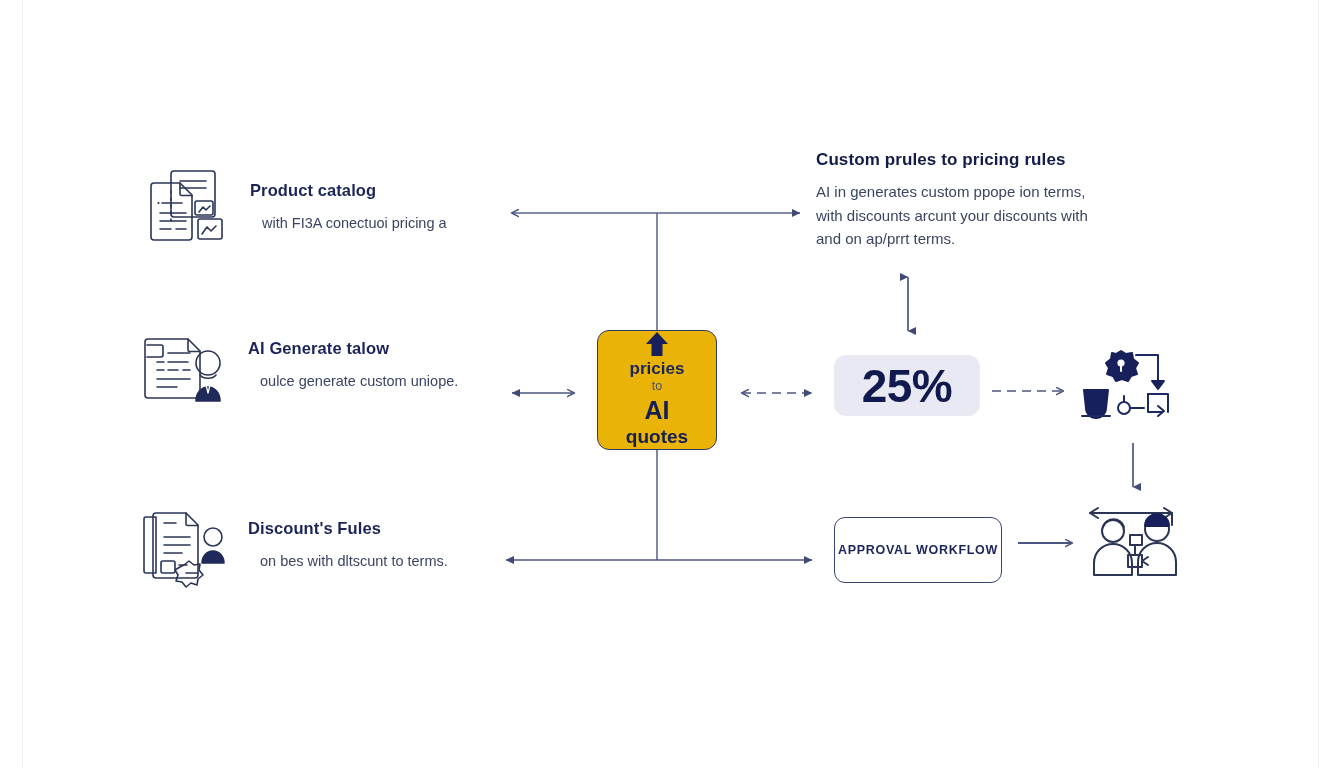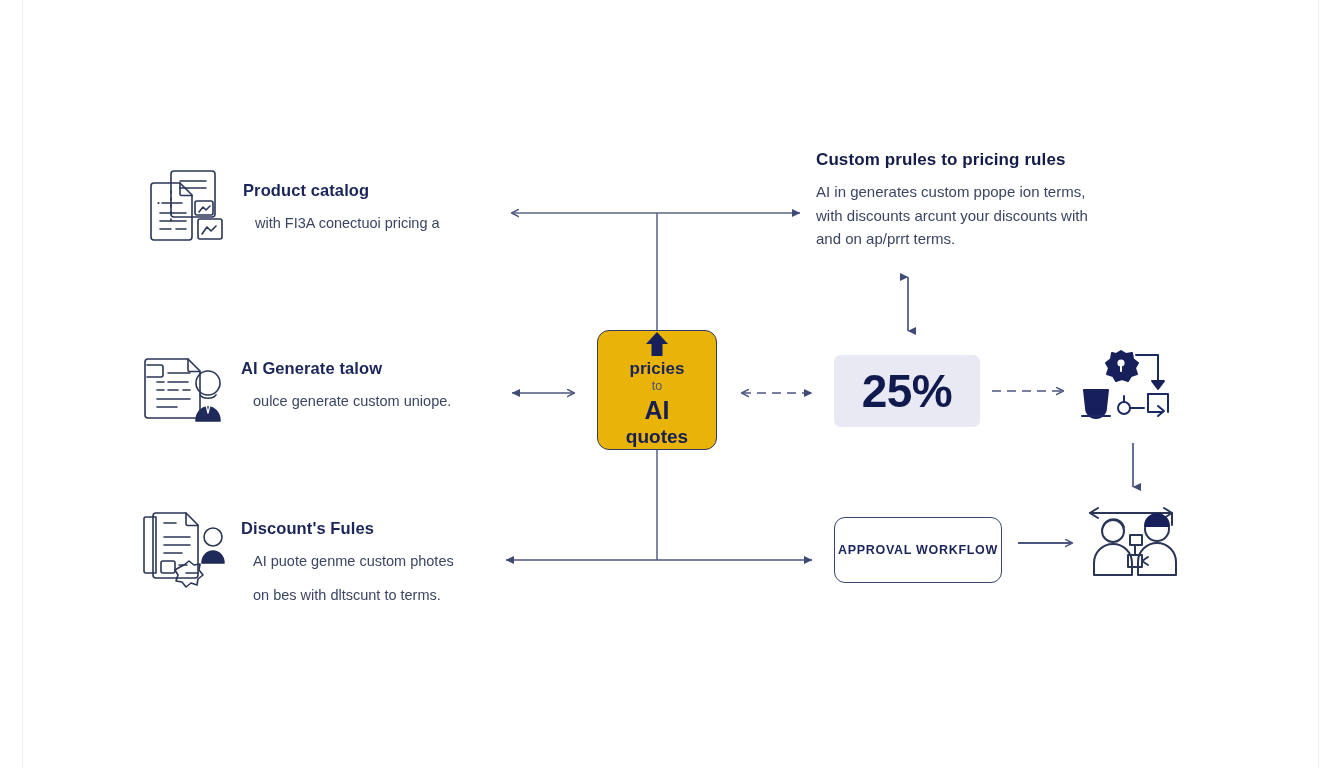--- a/index.html
+++ b/index.html
@@ -35,21 +35,21 @@
 
   .node {
     position: absolute;
     box-sizing: border-box;
   }
 
   
   .feature {
     display: flex;
     align-items: flex-start;
-    gap: 7px;
+    gap: 14px;
   }
   .feature-icon {
     flex: 0 0 auto;
     width: 96px;
     height: 86px;
     color: #2b3556;
   }
   .feature-text {
     padding-top: 16px;
   }
@@ -233,21 +233,21 @@
         <circle cx="18.5" cy="38" r="1.1" fill="#2b3556" stroke="none"></circle>
         <path d="M31 26 v2 M31 33 v2 M31 40 v2 M31 47 v2 M31 54 v2"></path>
       </svg>
     </div>
     <div class="feature-text">
       <p class="feature-title">Product catalog</p>
       <p class="feature-desc">with FI3A conectuoi pricing a</p>
     </div>
   </div>
 
-  <div class="node feature" style="left:138px; top:343px;">
+  <div class="node feature" style="left:138px; top:323px;">
     <div class="feature-icon">
       <svg viewBox="0 0 96 86" width="96" height="86" fill="none" stroke="#2b3556" stroke-width="1.6" stroke-linecap="round" stroke-linejoin="round">
         <path d="M10 16 h40 l12 12 v44 a3 3 0 0 1 -3 3 h-49 a3 3 0 0 1 -3 -3 v-53 a3 3 0 0 1 3 -3 z"></path>
         <path d="M50 16 v11 a1.5 1.5 0 0 0 1.5 1.5 h10.5"></path>
         <path d="M9 22 h14 a2 2 0 0 1 2 2 v8 a2 2 0 0 1 -2 2 h-14"></path>
         <path d="M30 30 h22 M30 39 h20 M30 47 h10 M45 47 h7 M19 47 h7 M19 39 h7 M19 56 h33 M19 64 h20"></path>
         <circle cx="70" cy="40" r="12"></circle>
         <path d="M58 78 a12 14 0 0 1 24 0 z" fill="#1f2a5a" stroke="#1f2a5a"></path>
         <path d="M62 52 a9 6 0 0 0 16 0"></path>
         <path d="M68 62 l2 8 l2 -8" stroke="#ffffff" stroke-width="1.3"></path>
@@ -269,21 +269,20 @@
         <path d="M25 58 h10 a2 2 0 0 1 2 2 v8 a2 2 0 0 1 -2 2 h-10 a2 2 0 0 1 -2 -2 v-8 a2 2 0 0 1 2 -2 z"></path>
         <path d="M41 62 h8"></path>
         <circle cx="75" cy="34" r="9"></circle>
         <path d="M64 60 a11 12 0 0 1 22 0 z" fill="#1f2a5a" stroke="#1f2a5a"></path>
         <path d="M46 62 l5 -4 l5 4 l6 -1 l-1 6 l4 5 l-5 4 l-1 6 l-6 -2 l-5 4 l-4 -5 l-6 -1 l2 -6 l-3 -5 l5 -3 z"></path>
         <path d="M48 70 h12"></path>
       </svg>
     </div>
     <div class="feature-text">
       <p class="feature-title">Discount's Fules</p>
-      <p class="feature-desc">AI puote genme custom photes</p>
       <p class="feature-desc">on bes with dltscunt to terms.</p>
     </div>
   </div>
 
   <div class="node center-box" style="left:597px; top:330px; width:120px; height:120px;">
     <div class="center-arrow">
       <svg viewBox="0 0 28 26" width="28" height="26">
         <path d="M14 1 L25 13 H19.5 V25 H8.5 V13 H3 Z" fill="#17205a"></path>
       </svg>
     </div>
@@ -293,21 +292,21 @@
     <div class="center-l4">quotes</div>
   </div>
 
   <div class="node" style="left:800px; top:150px; width:340px;margin-left:16px;">
     <p class="rblock-title">Custom prules to pricing rules</p>
     <p class="rblock-desc">AI in generates custom ppope ion terms,</p>
     <p class="rblock-desc">with discounts arcunt your discounts with</p>
     <p class="rblock-desc">and on ap/prrt terms.</p>
   </div>
 
-  <div class="node pct-badge" style="left:834px; top:355px; width:146px; height:72px;border-radius:7px;">
+  <div class="node pct-badge" style="left:834px; top:355px; width:146px; height:61px;">
     <span>25%</span>
   </div>
 
   <div class="node icon-cluster" style="left:1078px; top:350px; width:112px; height:92px;">
     <svg viewBox="0 0 112 92" width="112" height="92" fill="none" stroke="#1c2a63" stroke-width="2" stroke-linecap="round" stroke-linejoin="round">
       <path d="M38 4 l5 -3 l5 3 l6 -1 l1 6 l5 4 l-3 5 l2 6 l-6 2 l-3 5 l-6 -2 l-6 2 l-3 -5 l-6 -2 l2 -6 l-3 -5 l5 -4 l1 -6 z" fill="#17205a" stroke="#17205a"></path>
       <circle cx="43" cy="13" r="3.6" fill="#ffffff" stroke="none"></circle>
       <path d="M43 16 v5" stroke="#ffffff" stroke-width="2"></path>
       <path d="M58 5 h22 v32" stroke-width="2"></path>
       <path d="M74 31 l6 8 l6 -8 z" fill="#17205a" stroke="#17205a"></path>

